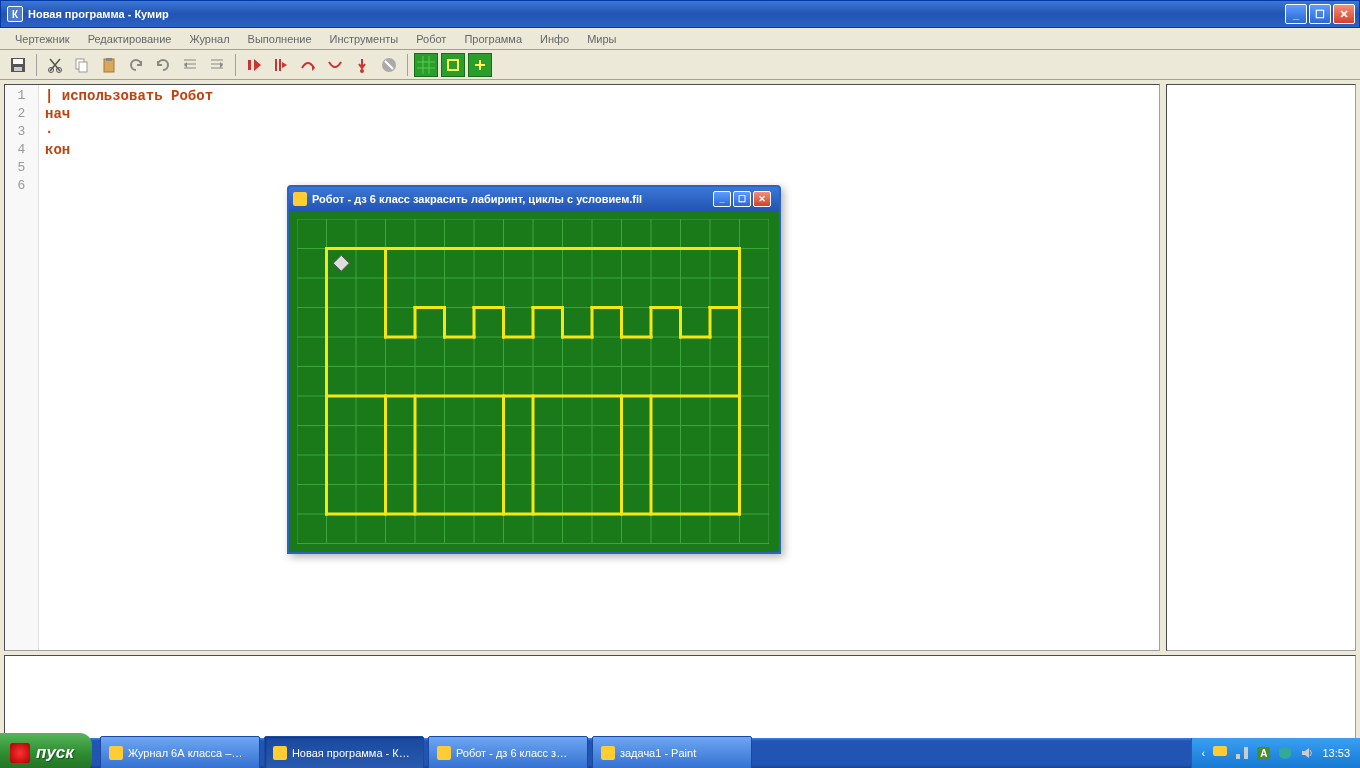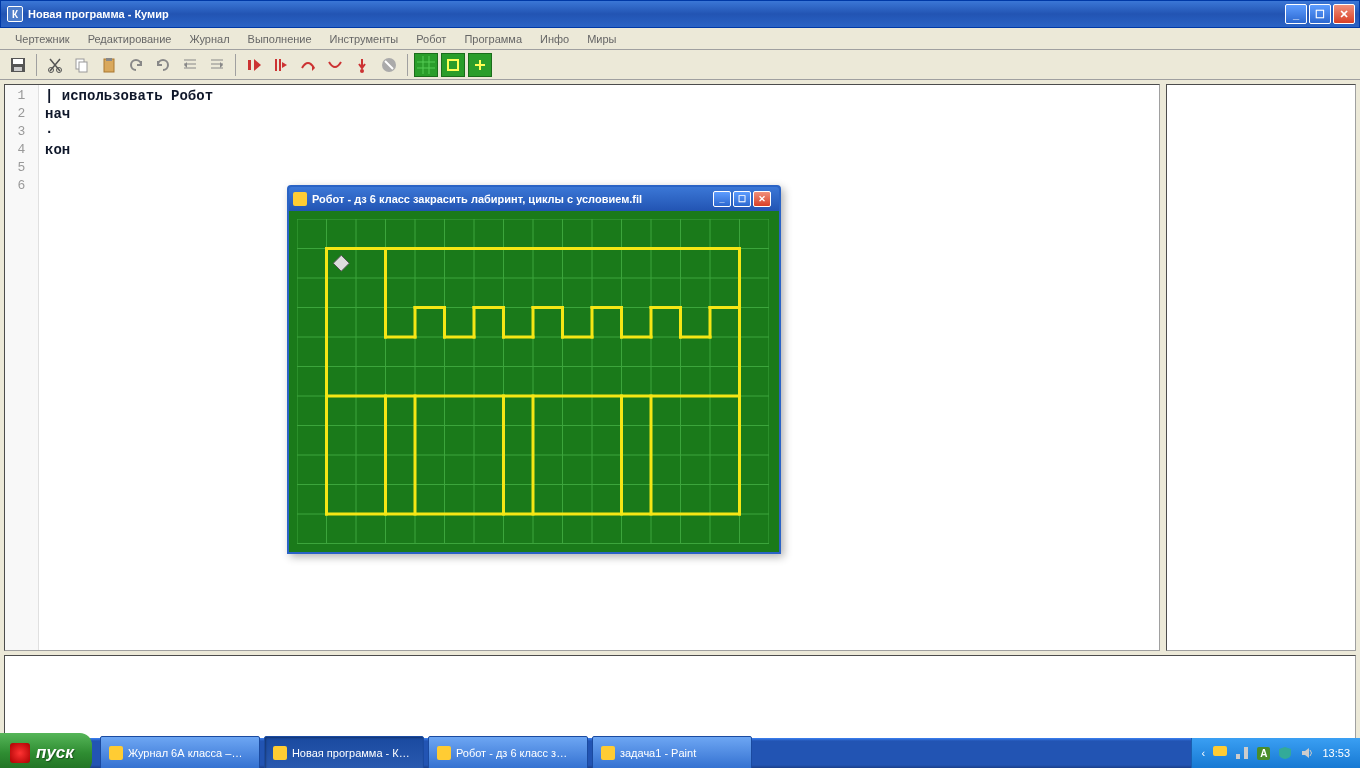--- a/index.html
+++ b/index.html
@@ -21,21 +21,21 @@
   .toolbar { height: 30px; background: #ece9d8; display: flex; align-items: center; padding: 0 6px; border-bottom: 1px solid #a0a0a0; gap: 3px; }
   .tbbtn { width: 24px; height: 24px; display: flex; align-items: center; justify-content: center; border: 1px solid transparent; }
   .tbsep { width: 1px; height: 22px; background: #a0a0a0; margin: 0 3px; }
   .tb-green { background: #2a9d2a; color:#fff; font-size:10px; border:1px solid #1a6d1a;}
   
   
   .main { display: flex; height: 575px; padding: 4px; gap: 6px; background: #ece9d8;}
   .editor { flex: 1; background: #fff; border: 1px inset #a0a0a0; display: flex; position: relative; }
   .gutter { width: 34px; background: #f8f8f8; border-right: 1px solid #e0e0e0; color: #999; font-family: 'Courier New', monospace; font-size: 13px; padding-top: 2px;}
   .gutter div { text-align: center; height: 18px; line-height: 18px;}
-  .code { flex: 1; font-family: 'Courier New', monospace; font-size: 14px; color: #0f172a; padding: 2px 0 0 6px; line-height:18px;}
+  .code { flex: 1; font-family: 'Courier New', monospace; font-size: 14px; color: #c2410c; padding: 2px 0 0 6px; line-height:18px;}
   .code .kw { font-weight: bold; }
   .sidepanel { width: 190px; background: #fff; border: 1px inset #a0a0a0; }
   
   
   .output { height: 100px; background: #fff; margin: 0 4px 4px 4px; border: 1px inset #a0a0a0; }
   
   
   .bottombar { height: 24px; background: #ece9d8; display: flex; align-items: center; padding: 0 10px; border-top: 1px solid #a0a0a0; gap: 20px; font-size:11px; color:#333;}
   .bottombar .right { margin-left: auto; display:flex; gap:20px; }
   

